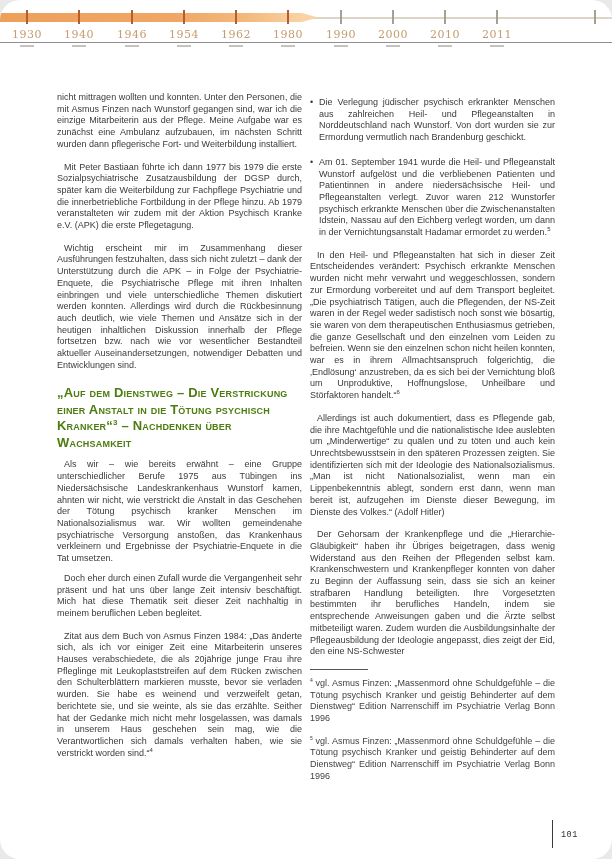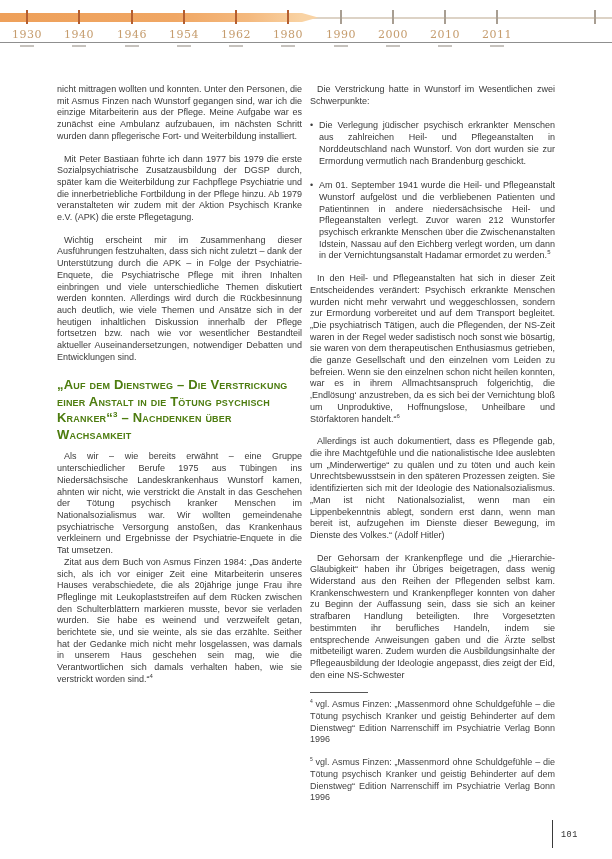--- a/index.html
+++ b/index.html
@@ -1,36 +1,36 @@
 <!DOCTYPE html>
 <html lang="de"><head>
 <meta charset="utf-8">
 <style>
   html,body{margin:0;padding:0;background:#e9e9e9;}
   .page{position:relative;width:612px;height:859px;background:#ffffff;overflow:hidden;
-        font-family:"Liberation Sans",sans-serif;color:#3a3a3a;}
+        font-family:"Liberation Sans",sans-serif;color:#3a3a3a;border-radius:20px;}
   
   .timeline{position:absolute;top:0;left:0;width:612px;height:52px;}
   .tl-baseline{position:absolute;top:17px;left:0;width:612px;height:2px;background:#ddd3c6;}
   .tl-bar{position:absolute;top:13px;left:0;width:318px;height:9px;
           background:linear-gradient(to right,#eea05a 0%,#f0a764 55%,#f4b97e 78%,#f9d3a4 95%);
           clip-path:polygon(0 0,calc(100% - 16px) 0,100% 50%,calc(100% - 16px) 100%,0 100%);}
   .tl-rule{position:absolute;top:42px;left:0;width:612px;height:1px;background:#8f8f8f;}
   .tl-mark{position:absolute;top:0;width:0;height:52px;}
   .tl-mark .tick{position:absolute;left:0;top:10px;width:2px;height:14px;
                  transform:translateX(-50%);background:#b45e30;}
   .tl-mark.gray .tick{background:#a89e92;}
   .tl-year{position:absolute;left:0;top:28px;transform:translateX(-50%);
            font-family:"DejaVu Serif",serif;font-size:11px;color:#c59c6d;letter-spacing:.5px;white-space:nowrap;}
   .tl-dash{position:absolute;left:0;top:45px;transform:translateX(-50%);
            width:14px;height:2px;background:#989086;opacity:.55;}
   
   .columns{position:absolute;top:84px;left:57px;width:498px;display:flex;gap:8px;}
   .col{width:245px;}
-  .col p{margin:0 0 11px;font-size:9px;line-height:11.7px;text-align:justify;hyphens:auto;}
+  .col p{margin:8px 0 11px;font-size:9px;line-height:11.7px;text-align:justify;hyphens:auto;}
   .col p.ind{text-indent:7px;}
   .col p.tight{margin-bottom:0;}
   .heading{margin:14px 0 8px;font-size:13px;line-height:16.5px;font-weight:bold;
            font-variant:small-caps;color:#4d7c0f;letter-spacing:.2px;width:236px;}
   .heading sup{font-size:8px;font-variant:normal;}
   ul.bullets{margin:0 0 11px;padding:0;list-style:none;}
   ul.bullets li{position:relative;padding-left:9px;font-size:9px;line-height:11.7px;
                 text-align:justify;hyphens:auto;margin-top:13px;}
   ul.bullets li::before{content:"•";position:absolute;left:0;top:0;}
   sup{font-size:6px;line-height:0;}
@@ -112,25 +112,25 @@
   <div class="columns">
 
     <div class="col">
       <p>nicht mittragen wollten und konnten. Unter den Personen, die mit Asmus Finzen nach Wunstorf gegangen sind, war ich die einzige Mitarbeiterin aus der Pflege. Meine Aufgabe war es zunächst eine Ambulanz aufzubauen, im nächsten Schritt wurden dann pflegerische Fort- und Weiterbildung installiert.</p>
       <p class="ind">Mit Peter Bastiaan führte ich dann 1977 bis 1979 die erste Sozialpsychiatrische Zusatzausbildung der DGSP durch, später kam die Weiterbildung zur Fachpflege Psychiatrie und die innerbetriebliche Fortbildung in der Pflege hinzu. Ab 1979 veranstalteten wir zudem mit der Aktion Psychisch Kranke e.V. (APK) die erste Pflegetagung.</p>
       <p class="ind">Wichtig erscheint mir im Zusammenhang dieser Ausführungen festzuhalten, dass sich nicht zuletzt – dank der Unterstützung durch die APK – in Folge der Psychiatrie-Enquete, die Psychiatrische Pflege mit ihren Inhalten einbringen und viele unterschiedliche Themen diskutiert werden konnten. Allerdings wird durch die Rückbesinnung auch deutlich, wie viele Themen und Ansätze sich in der heutigen inhaltlichen Diskussion innerhalb der Pflege fortsetzen bzw. nach wie vor wesentlicher Bestandteil aktueller Auseinandersetzungen, notwendiger Debatten und Entwicklungen sind.</p>
 
       <h2 class="heading"><span>„Auf dem Dienstweg – Die Verstrickung einer Anstalt in die Tötung psychisch Kranker“</span><sup>3</sup><span> – Nachdenken über Wachsamkeit</span></h2>
 
       <p class="ind tight">Als wir – wie bereits erwähnt – eine Gruppe unterschiedlicher Berufe 1975 aus Tübingen ins Niedersächsische Landeskrankenhaus Wunstorf kamen, ahnten wir nicht, wie verstrickt die Anstalt in das Geschehen der Tötung psychisch kranker Menschen im Nationalsozialismus war. Wir wollten gemeindenahe psychiatrische Versorgung anstoßen, das Krankenhaus verkleinern und Ergebnisse der Psychiatrie-Enquete in die Tat umsetzen.</p>
+      <p class="ind">Doch eher durch einen Zufall wurde die Vergangenheit sehr präsent und hat uns über lange Zeit intensiv beschäftigt. Mich hat diese Thematik seit dieser Zeit nachhaltig in meinem beruflichen Leben begleitet.</p>
       <p class="ind"><span>Zitat aus dem Buch von Asmus Finzen 1984: „Das änderte sich, als ich vor einiger Zeit eine Mitarbeiterin unseres Hauses verabschiedete, die als 20jährige junge Frau ihre Pfleglinge mit Leukoplaststreifen auf dem Rücken zwischen den Schulterblättern markieren musste, bevor sie verladen wurden. Sie habe es weinend und verzweifelt getan, berichtete sie, und sie weinte, als sie das erzählte. Seither hat der Gedanke mich nicht mehr losgelassen, was damals in unserem Haus geschehen sein mag, wie die Verantwortlichen sich damals verhalten haben, wie sie verstrickt worden sind.“</span><sup>4</sup></p>
     </div>
 
     <div class="col">
-      <p class="ind tight">Die Verstrickung hatte in Wunstorf im Wesentlichen zwei Schwerpunkte:</p>
       <ul class="bullets">
         <li><span>Die Verlegung jüdischer psychisch erkrankter Menschen aus zahlreichen Heil- und Pflegeanstalten in Norddeutschland nach Wunstorf. Von dort wurden sie zur Ermordung vermutlich nach Brandenburg geschickt.</span></li>
         <li><span>Am 01. September 1941 wurde die Heil- und Pflegeanstalt Wunstorf aufgelöst und die verbliebenen Patienten und Patientinnen in andere niedersächsische Heil- und Pflegeanstalten verlegt. Zuvor waren 212 Wunstorfer psychisch erkrankte Menschen über die Zwischenanstalten Idstein, Nassau auf den Eichberg verlegt worden, um dann in der Vernichtungsanstalt Hadamar ermordet zu werden.</span><sup>5</sup></li>
       </ul>
 
       <p class="ind"><span>In den Heil- und Pflegeanstalten hat sich in dieser Zeit Entscheidendes verändert: Psychisch erkrankte Menschen wurden nicht mehr verwahrt und weggeschlossen, sondern zur Ermordung vorbereitet und auf dem Transport begleitet. „Die psychiatrisch Tätigen, auch die Pflegenden, der NS-Zeit waren in der Regel weder sadistisch noch sonst wie bösartig, sie waren von dem therapeutischen Enthusiasmus getrieben, die ganze Gesellschaft und den einzelnen vom Leiden zu befreien. Wenn sie den einzelnen schon nicht heilen konnten, war es in ihrem Allmachtsanspruch folgerichtig, die ‚Endlösung‘ anzustreben, da es sich bei der Vernichtung bloß um Unproduktive, Hoffnungslose, Unheilbare und Störfaktoren handelt.“</span><sup>6</sup></p>
       <p class="ind">Allerdings ist auch dokumentiert, dass es Pflegende gab, die ihre Machtgefühle und die nationalistische Idee auslebten um „Minderwertige“ zu quälen und zu töten und auch kein Unrechtsbewusstsein in den späteren Prozessen zeigten. Sie identifizierten sich mit der Ideologie des Nationalsozialismus. „Man ist nicht Nationalsozialist, wenn man ein Lippenbekenntnis ablegt, sondern erst dann, wenn man bereit ist, aufzugehen im Dienste dieser Bewegung, im Dienste des Volkes.“ (Adolf Hitler)</p>
       <p class="ind">Der Gehorsam der Krankenpflege und die „Hierarchie-Gläubigkeit“ haben ihr Übriges beigetragen, dass wenig Widerstand aus den Reihen der Pflegenden selbst kam. Krankenschwestern und Krankenpfleger konnten von daher zu Beginn der Auffassung sein, dass sie sich an keiner strafbaren Handlung beteiligten. Ihre Vorgesetzten bestimmten ihr berufliches Handeln, indem sie entsprechende Anweisungen gaben und die Ärzte selbst mitbeteiligt waren. Zudem wurden die Ausbildungsinhalte der Pflegeausbildung der Ideologie angepasst, dies zeigt der Eid, den eine NS-Schwester</p>
 
       <div class="fn-rule"></div>

